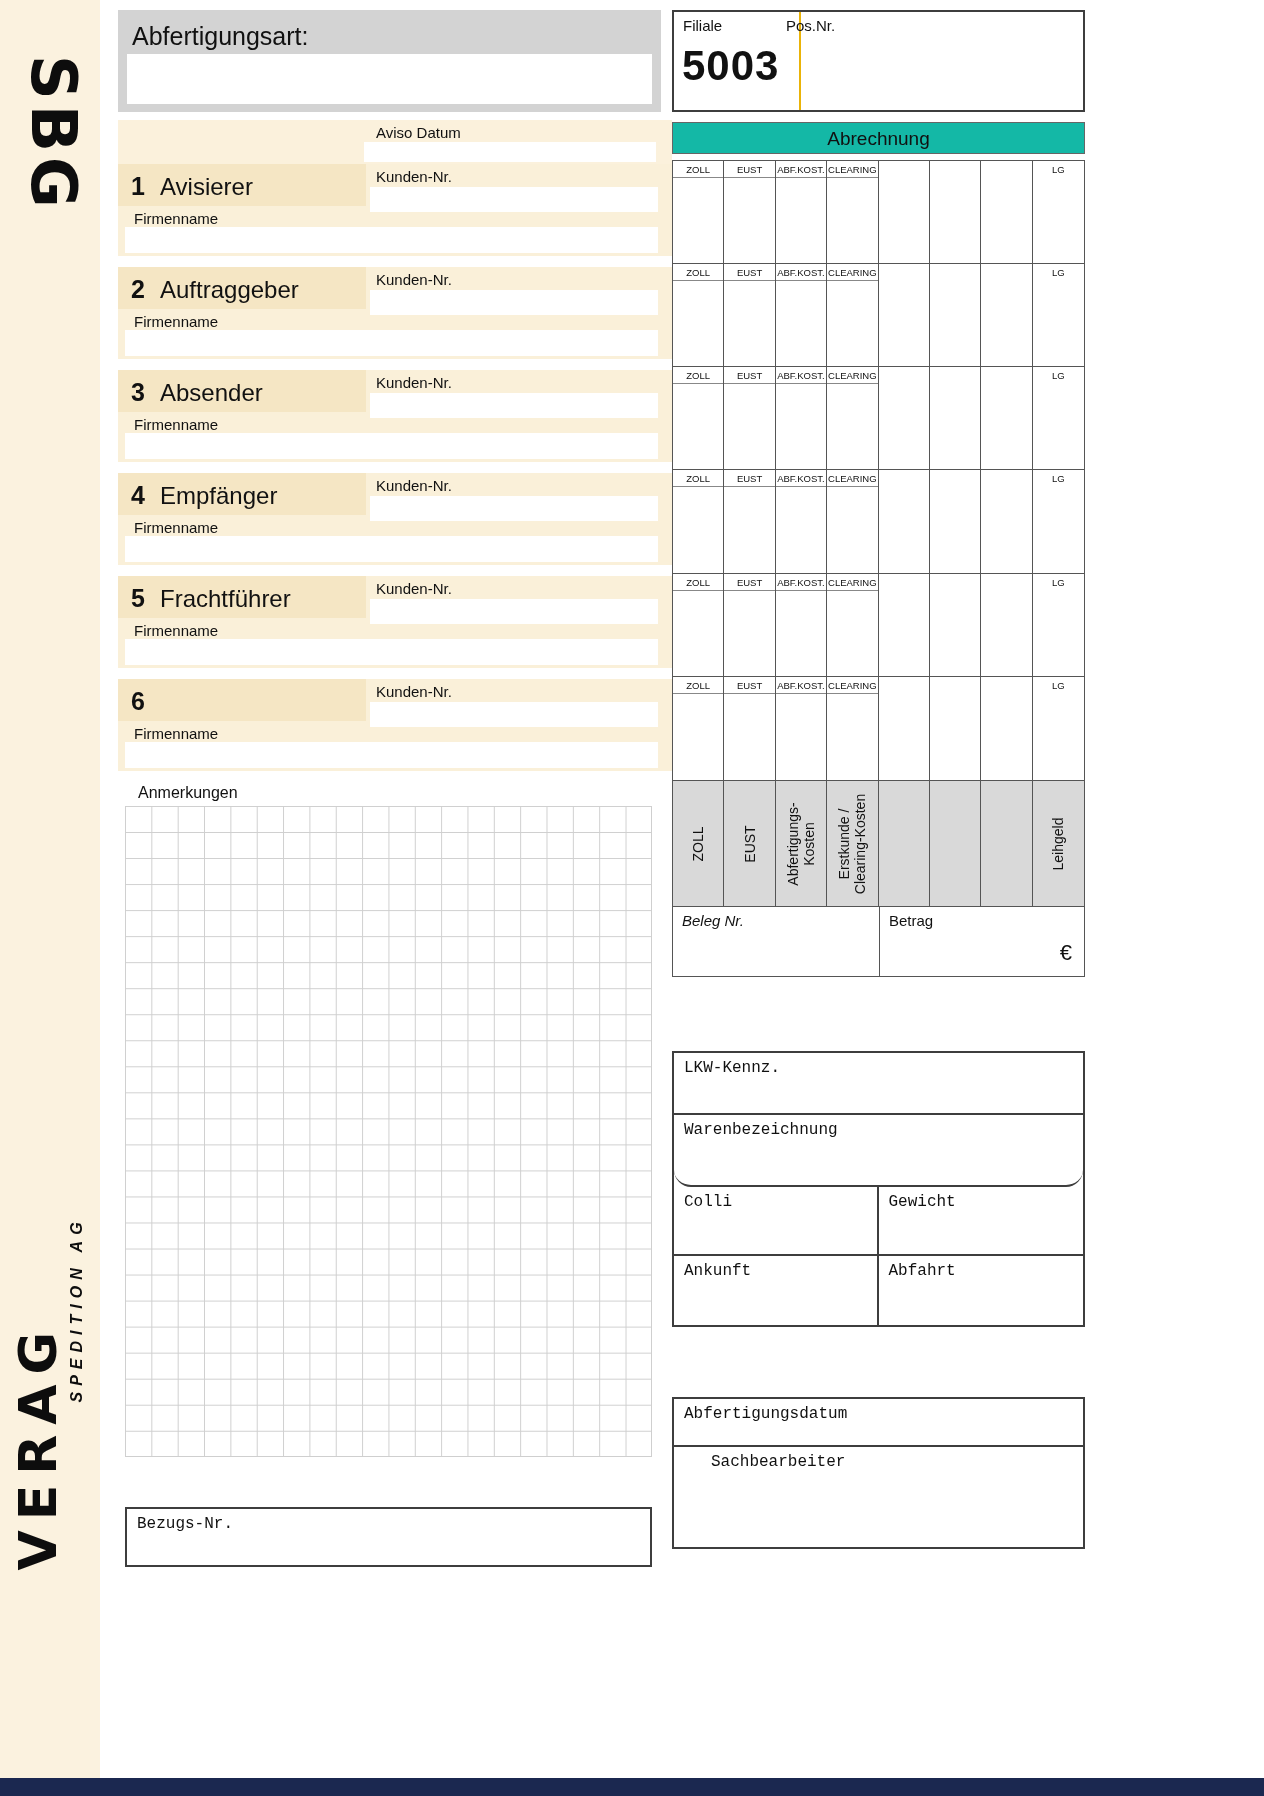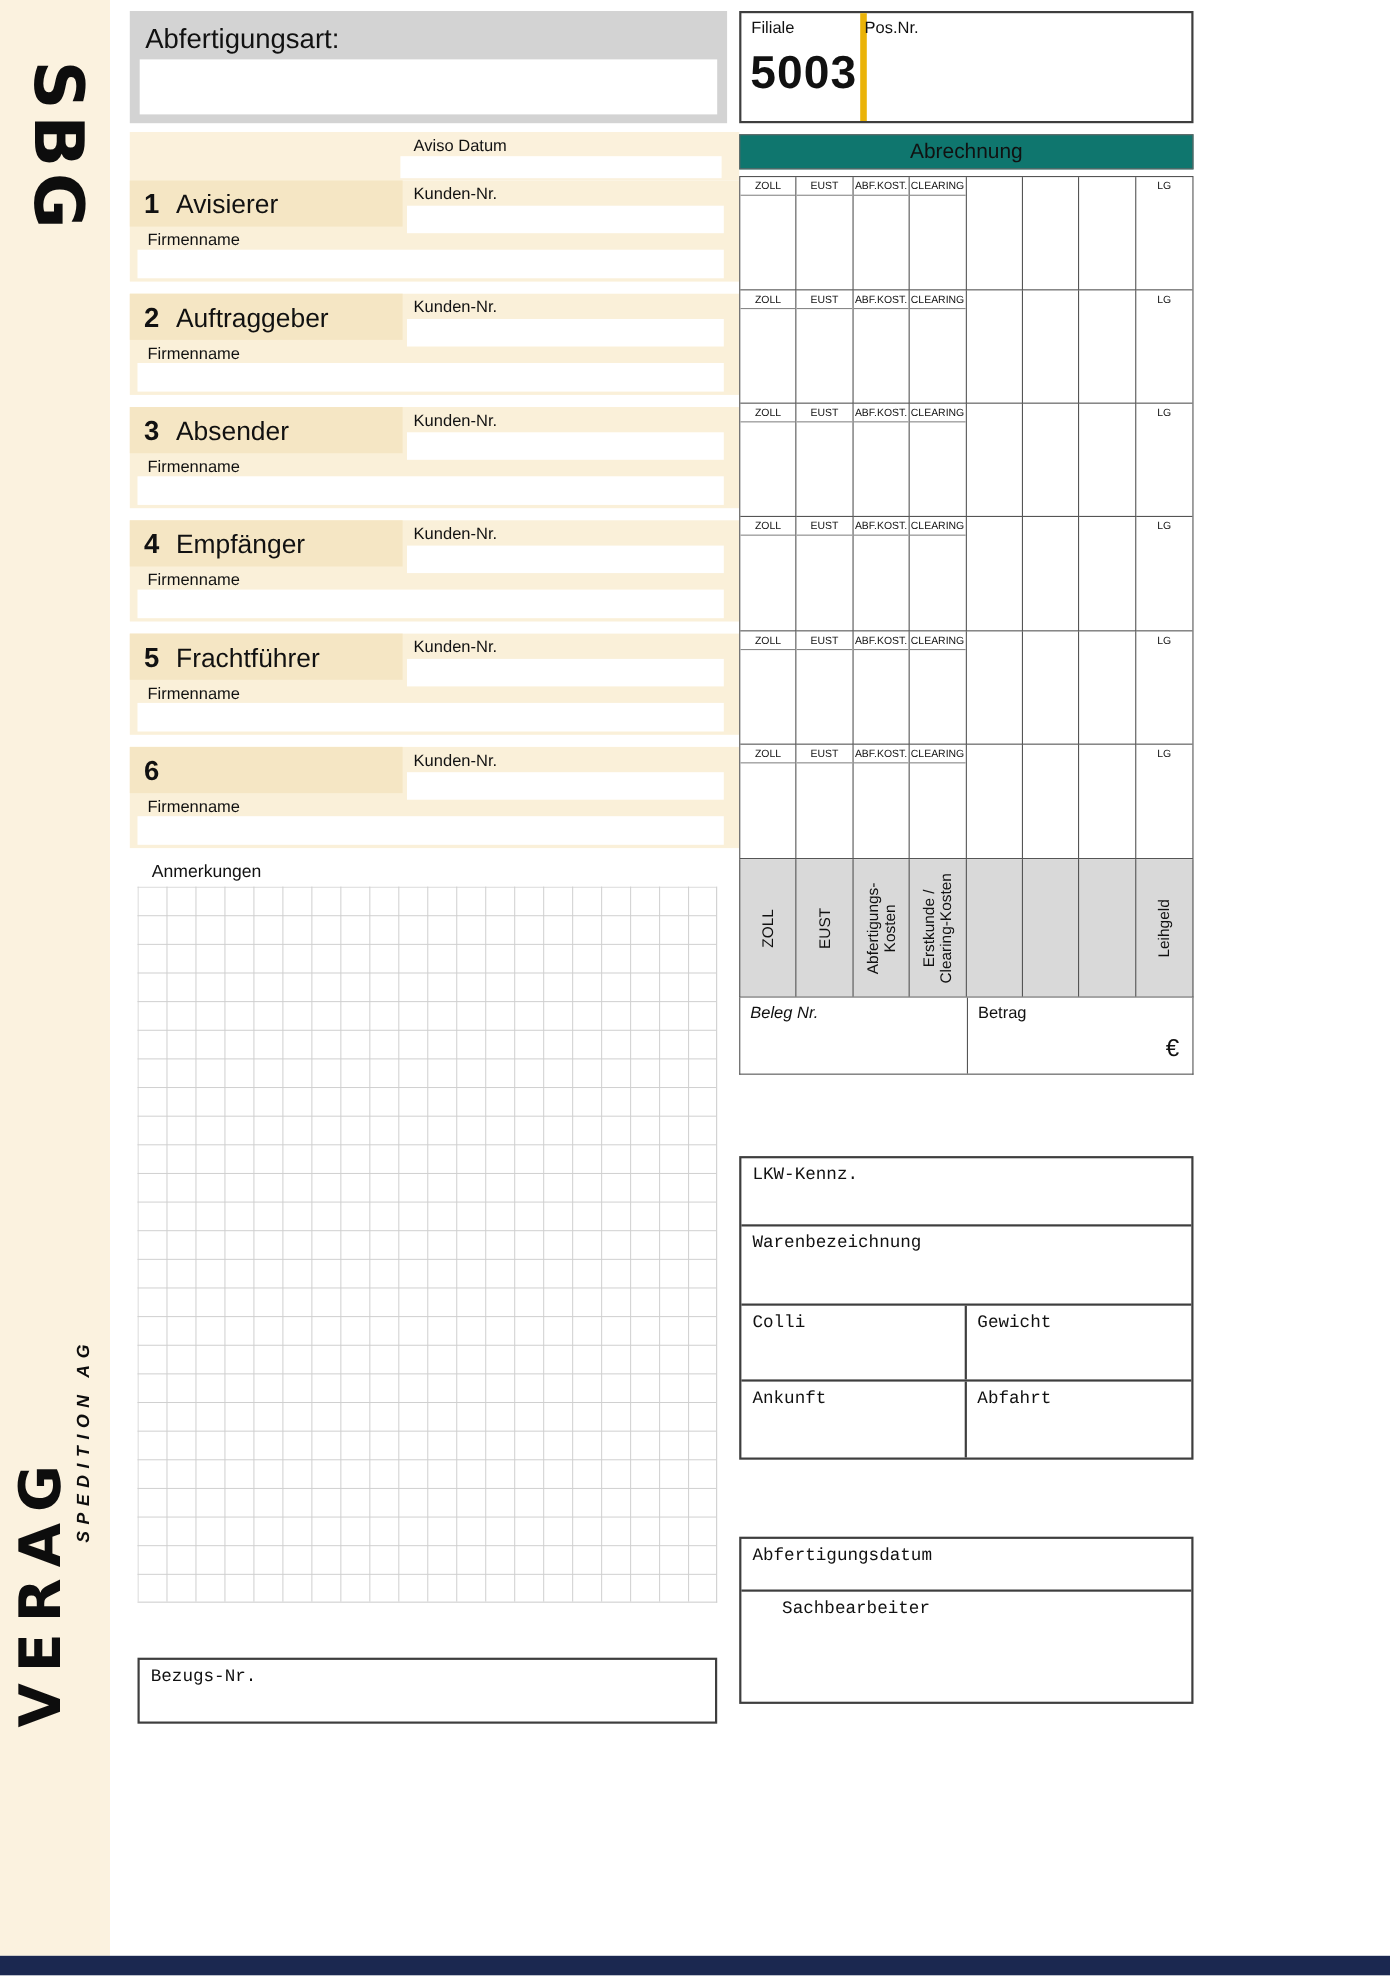--- a/index.html
+++ b/index.html
@@ -17,42 +17,42 @@
   .verag-sub { font-size:16px; font-weight:bold; font-style:italic; letter-spacing:6px; margin-left:168px; line-height:22px; }
 
   .bottom-bar { position:absolute; left:0; top:1778px; width:1264px; height:18px; background:#1B2850; }
 
   
   .abf-box { position:absolute; left:118px; top:10px; width:543px; height:102px; background:#D3D3D3; }
   .abf-label { position:absolute; left:14px; top:12px; font-size:25px; }
   .abf-input { position:absolute; left:9px; top:44px; width:525px; height:50px; background:#fff; }
 
   .filiale-box { position:absolute; left:672px; top:10px; width:413px; height:102px; border:2px solid #3e3e3e; background:#fff; }
-  .filiale-cell { position:absolute; left:0; top:0; width:114px; height:100%; border-right:6px solid #eab308; }
+  .filiale-cell { position:absolute; left:0; top:0; width:127px; height:100%; border-right:2px solid #eab308; }
   .posnr-cell { position:absolute; left:103px; top:0; right:0; height:100%; }
   .small-label { font-size:15px; padding:5px 0 0 9px; }
   .filiale-value { font-size:42px; font-weight:bold; padding:8px 0 0 8px; letter-spacing:1px; }
 
   
   .aviso-strip { position:absolute; left:118px; top:120px; width:554px; height:44px; background:#FBF1DC; }
   .aviso-label { position:absolute; left:258px; top:4px; font-size:15px; }
   .aviso-input { position:absolute; left:246px; top:22px; width:292px; height:20px; background:#fff; }
 
   
   .party { position:absolute; left:118px; width:554px; height:92px; background:#FAF0D9; }
   .party-band { position:absolute; left:0; top:0; width:248px; height:42px; background:#F5E6C4; }
   .party-num { position:absolute; left:13px; top:8px; font-size:25px; font-weight:bold; }
   .party-role { position:absolute; left:42px; top:9px; font-size:24px; }
   .kunden-label { position:absolute; left:258px; top:4px; font-size:15px; }
   .kunden-input { position:absolute; left:252px; top:23px; width:288px; height:25px; background:#fff; }
   .firma-label { position:absolute; left:16px; top:46px; font-size:15px; }
   .firma-input { position:absolute; left:7px; top:63px; width:533px; height:26px; background:#fff; }
 
   
-  .abr-header { position:absolute; left:672px; top:122px; width:413px; height:32px; background:#0f766e;
+  .abr-header { position:absolute; left:672px; top:122px; width:413px; height:32px; background:#14b8a6;
                 border:1px solid #666; text-align:center; font-size:19px; line-height:32px; }
   .abr-table { position:absolute; left:672px; top:160px; width:413px; height:621px; display:grid;
                grid-template-columns:repeat(8,1fr); grid-template-rows:repeat(6,1fr);
                background:#fff; border:1px solid #555; }
   .abr-cell { border-right:1px solid #555; border-bottom:1px solid #555; overflow:hidden; }
   .abr-cell:nth-child(8n) { border-right:none; }
   .abr-cell:nth-child(n+41) { border-bottom:none; }
   .abr-cell .lbl { display:block; font-size:9.5px; text-align:center; padding-top:3px; height:17px; white-space:nowrap; }
   .abr-cell.u .lbl { border-bottom:1px solid #888; }
 
@@ -76,21 +76,21 @@
               background-image:linear-gradient(to right,#CFCFCF 1px,transparent 1px),
                                linear-gradient(to bottom,#CFCFCF 1px,transparent 1px);
               background-size:26.35px 26.04px;
               border-right:1px solid #CFCFCF; border-bottom:1px solid #CFCFCF; }
 
   
   .cargo { position:absolute; left:672px; top:1051px; width:413px; border:2px solid #3e3e3e; background:#fff; }
   .cargo-row { position:relative; border-bottom:2px solid #3e3e3e; }
   .cargo-row:last-child { border-bottom:none; }
   .row-lkw { height:62px; }
-  .row-waren { height:72px; }
+  .row-waren { height:72px;border-radius:17px; }
   .row-split { height:69px; display:flex; }
   .half { width:50%; position:relative; }
   .half:first-child { border-right:2px solid #3e3e3e; }
   .flabel { font-size:16px; padding:6px 0 0 10px;font-family:Liberation Mono, monospace; }
 
   .dates { position:absolute; left:672px; top:1397px; width:413px; border:2px solid #3e3e3e; background:#fff; }
   .row-abfd { height:48px; border-bottom:2px solid #3e3e3e; }
   .row-sach { height:100px;padding-left:27px; }
 
   .bezugs { position:absolute; left:125px; top:1507px; width:527px; height:60px; border:2px solid #3e3e3e; background:#fff; }

